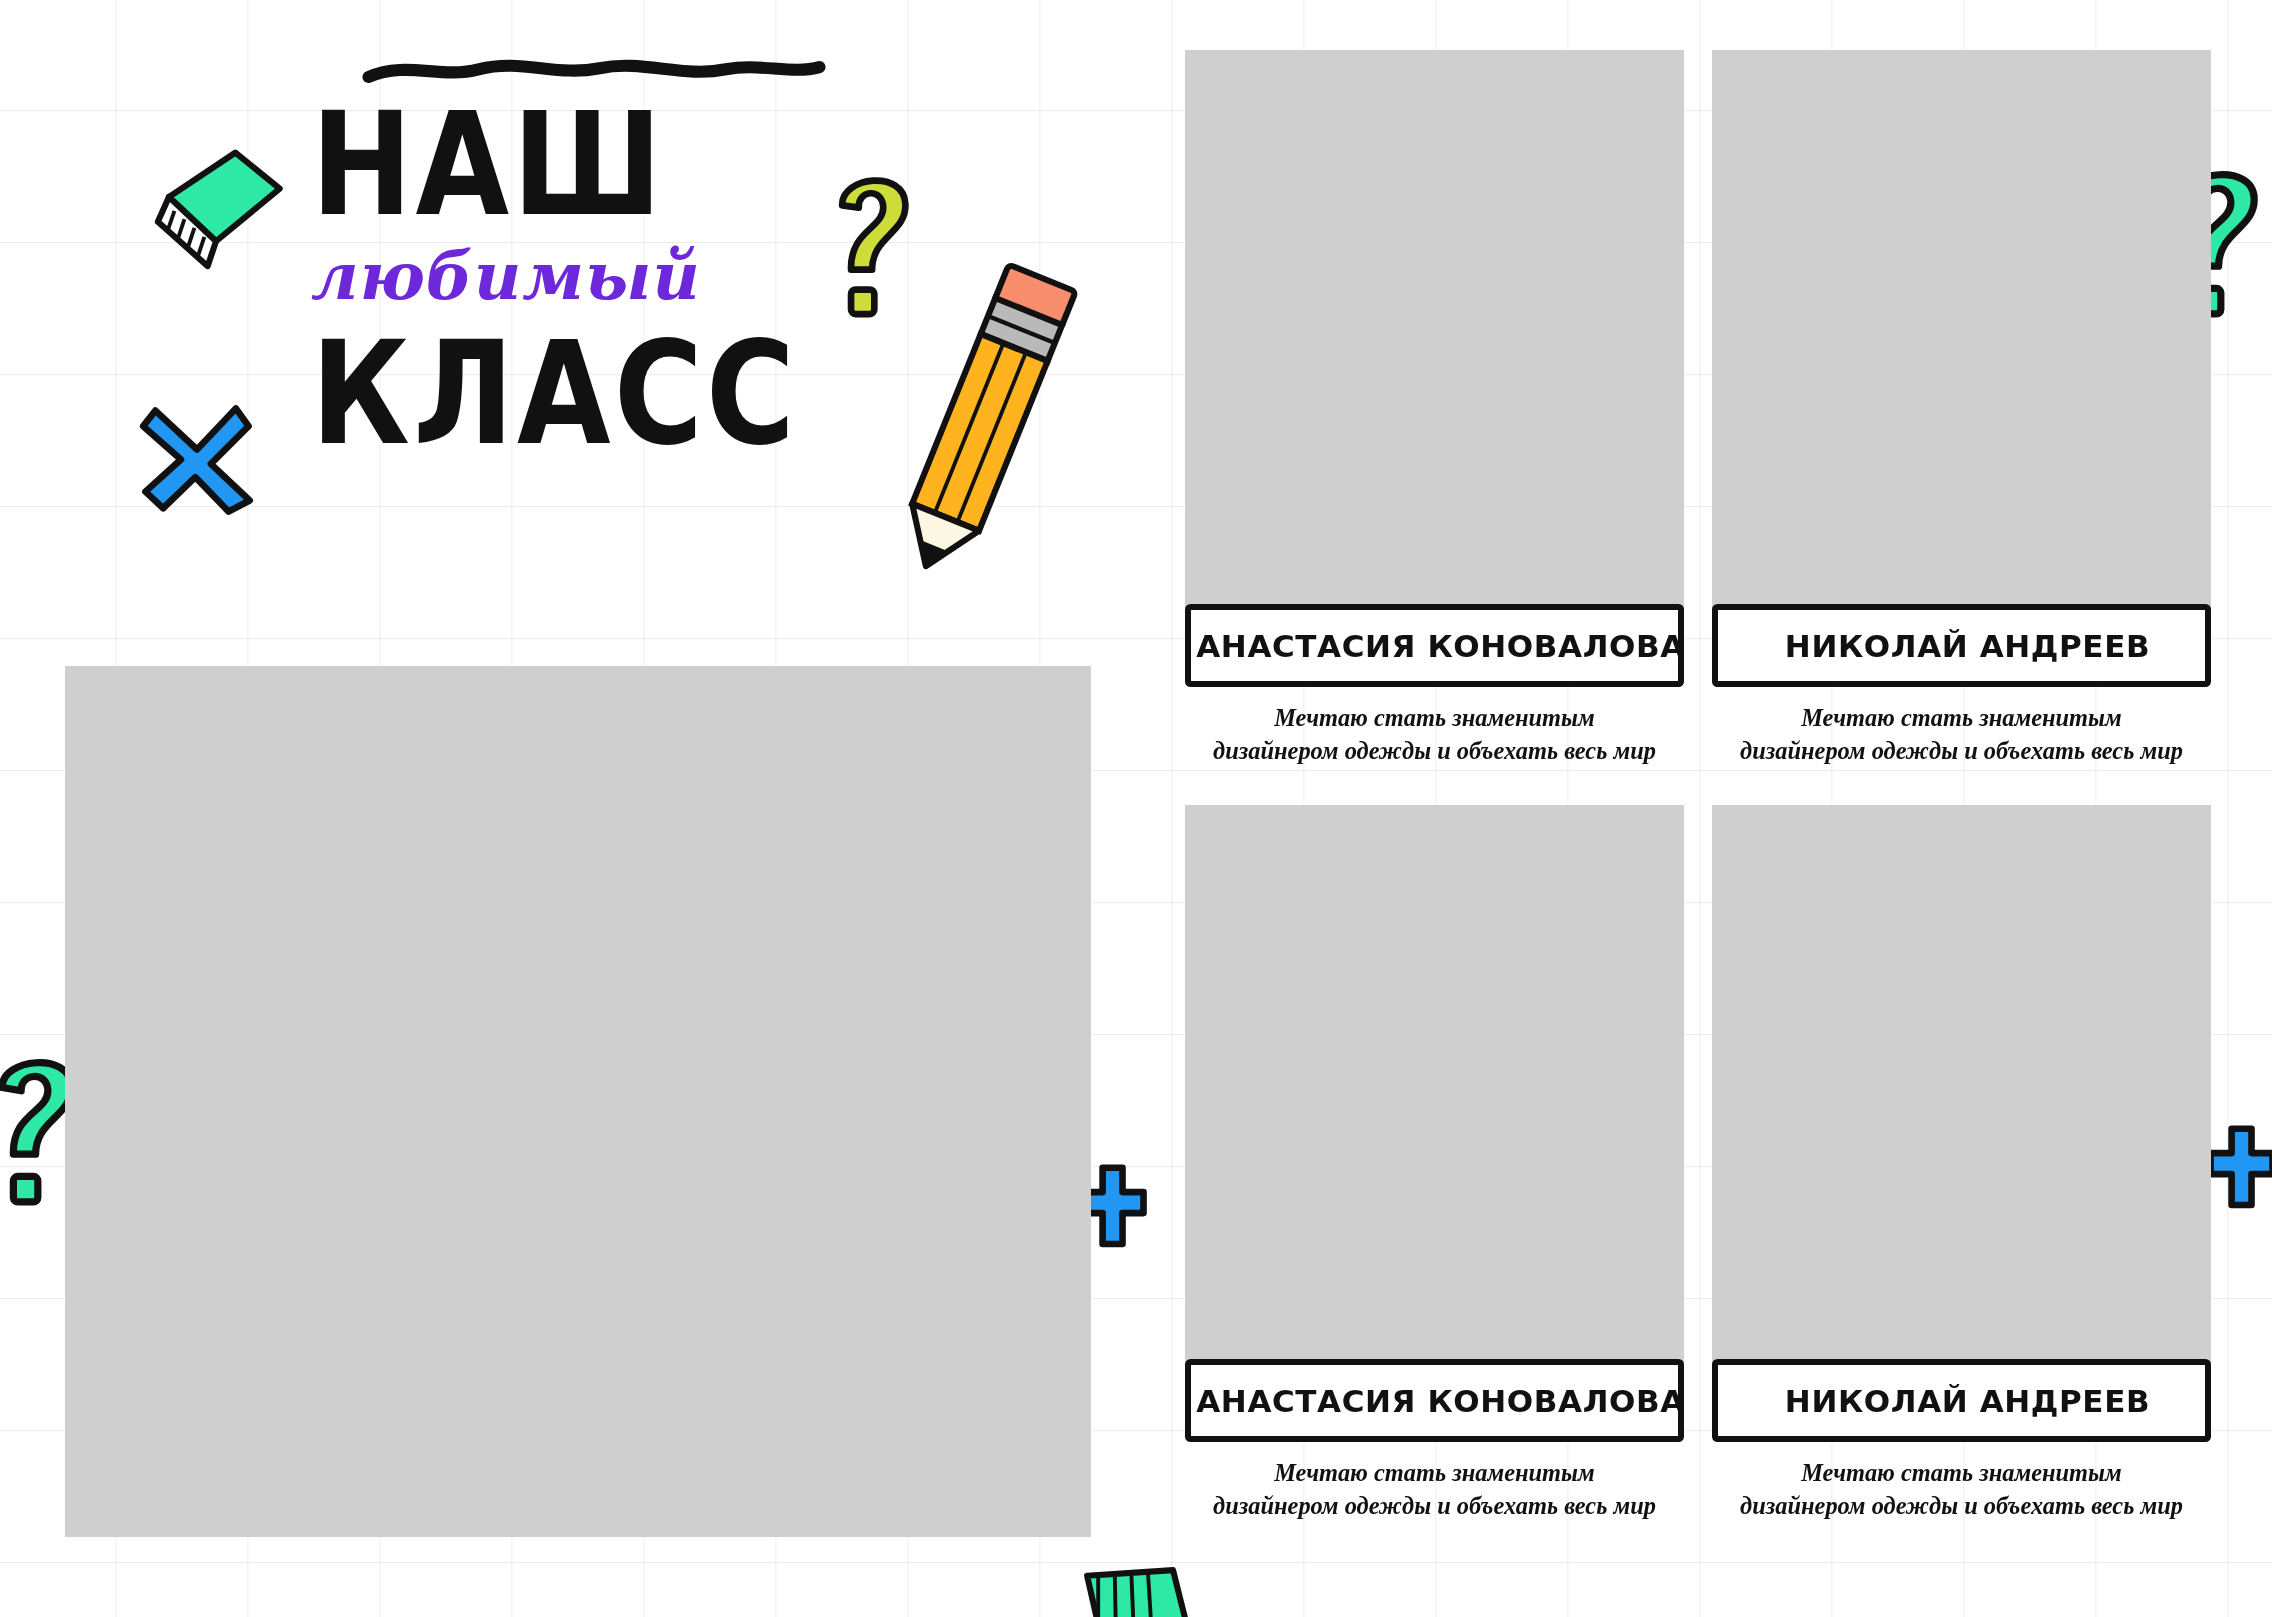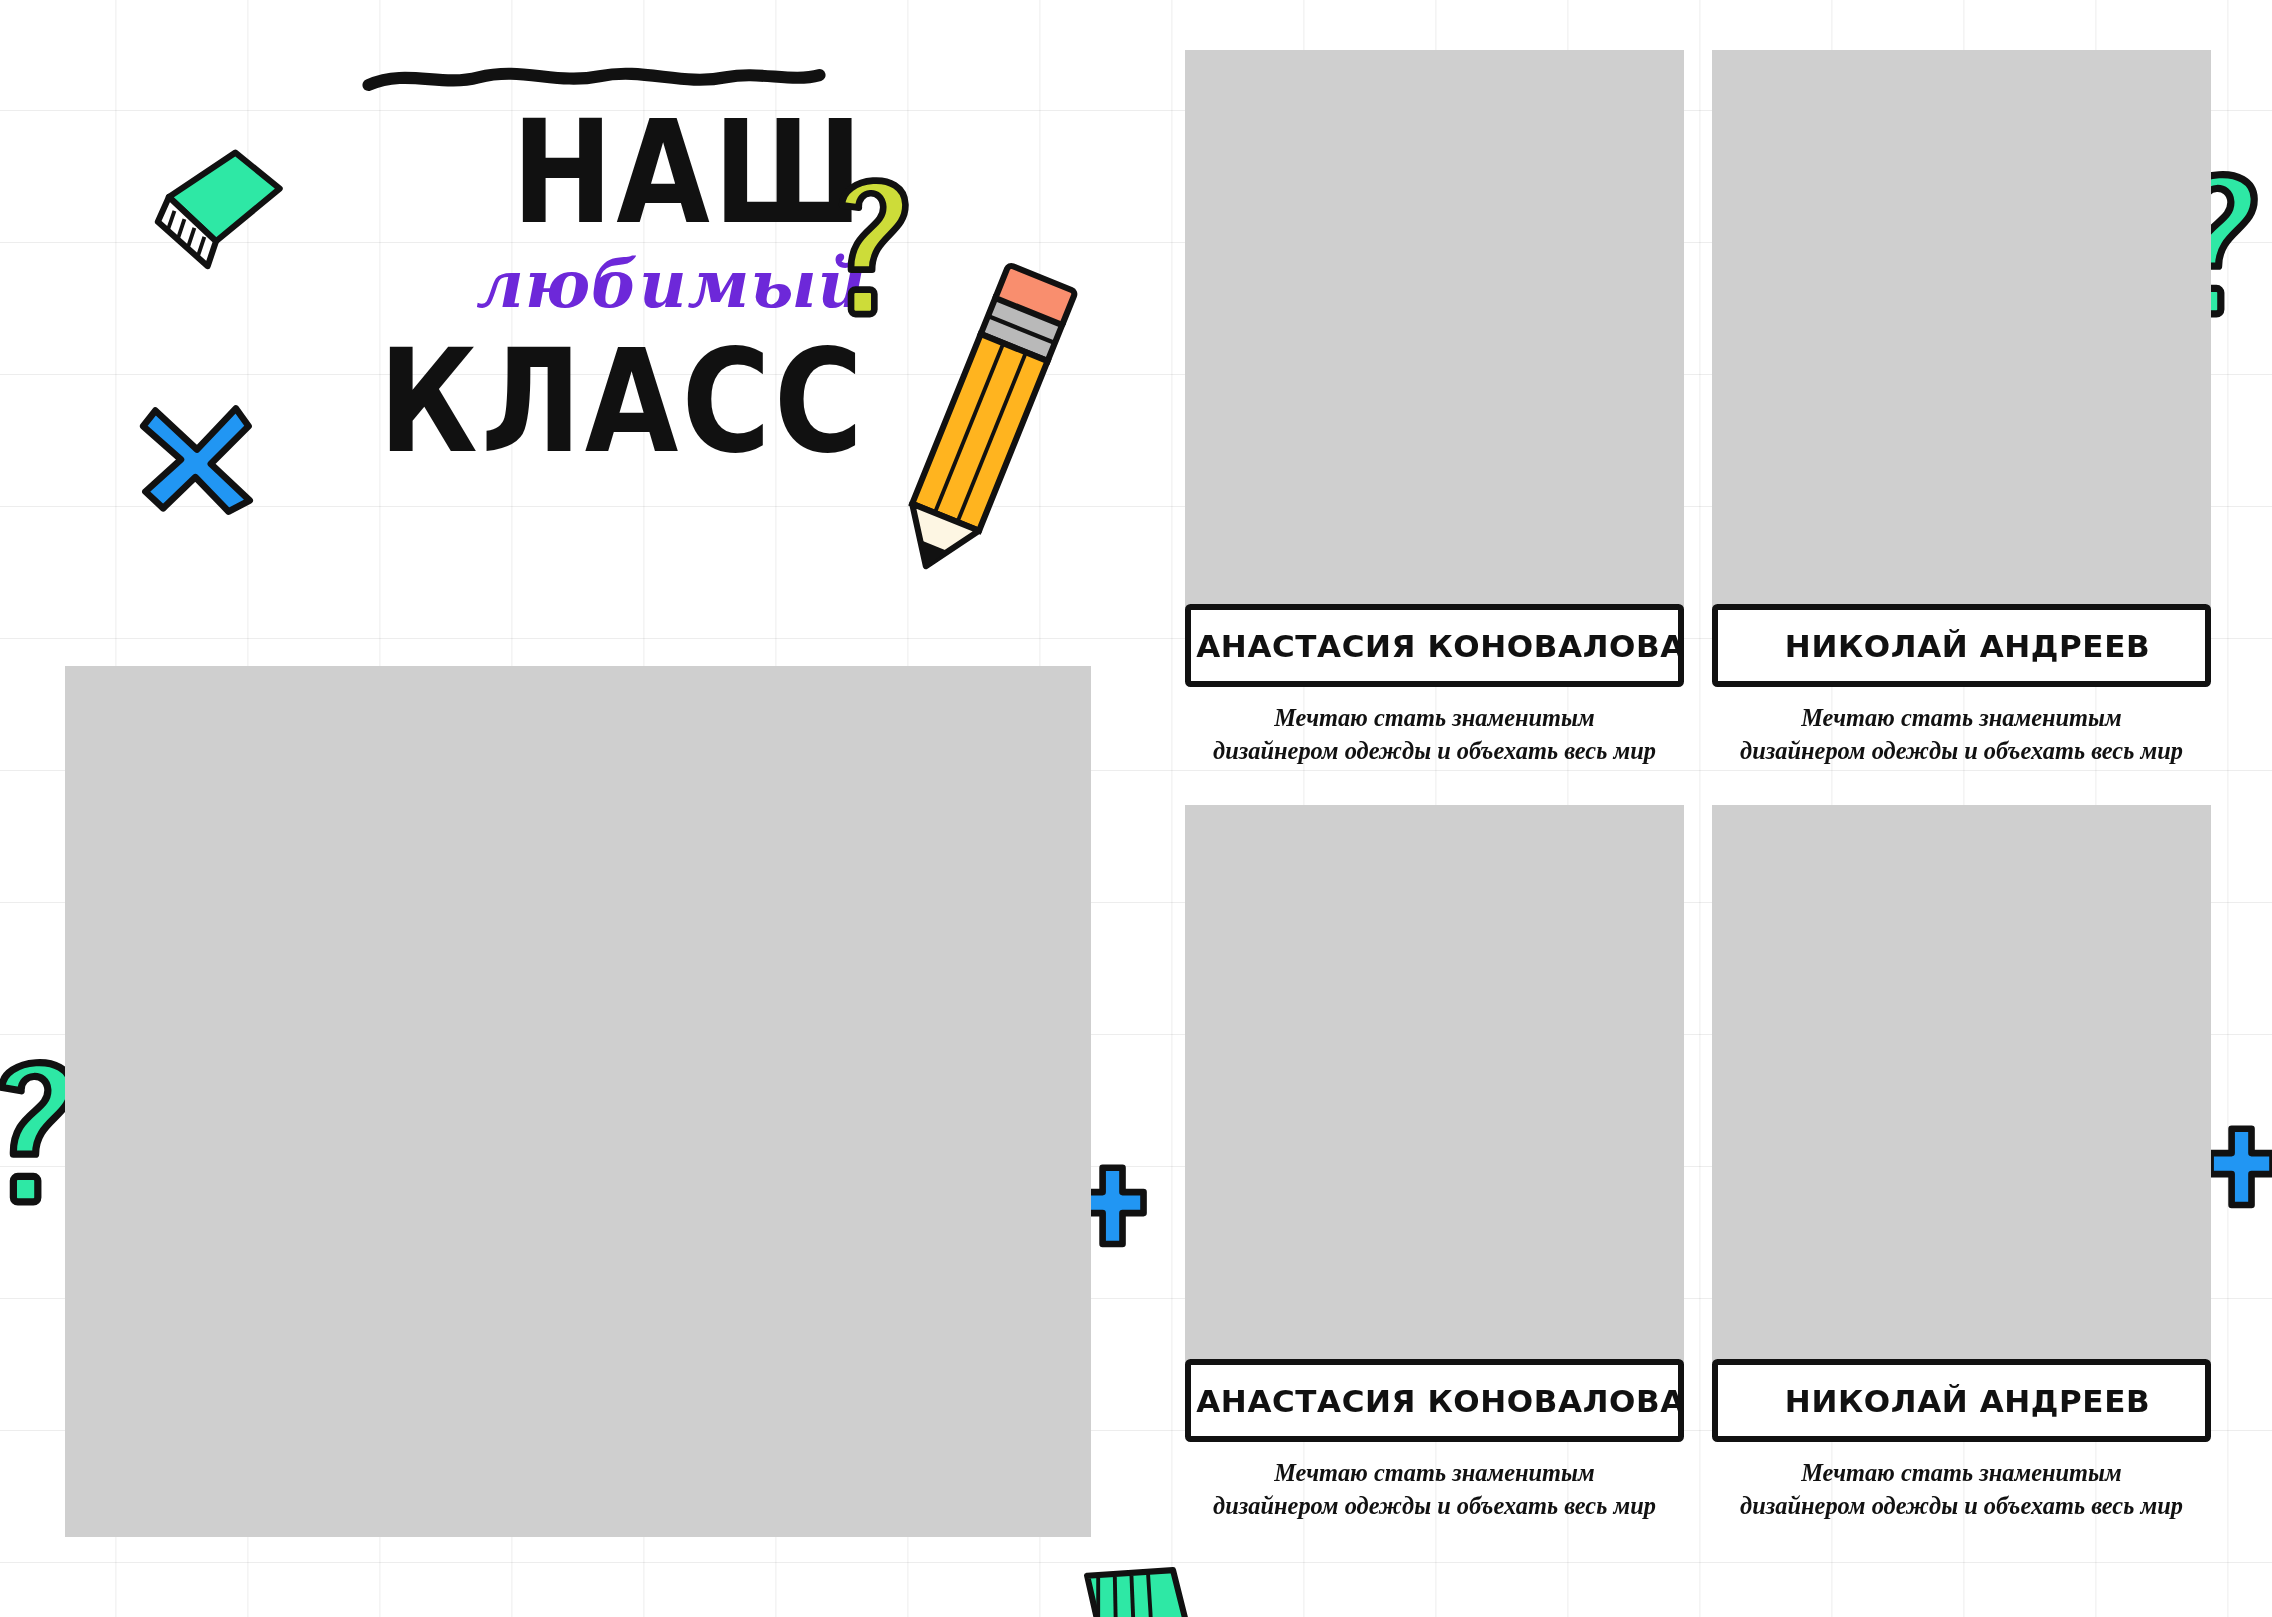--- a/index.html
+++ b/index.html
@@ -27,23 +27,23 @@
       linear-gradient(to right, rgba(0,0,0,0.07) 1.1px, transparent 1.1px),
       linear-gradient(to bottom, rgba(0,0,0,0.07) 1.1px, transparent 1.1px);
     background-size: 132px 132px;
     background-position: -16.6px -22px;
   }
 
   
   #title-block {
     position: absolute;
     left: 311px;
-    top: 80px;
+    top: 72px;
     width: 555px;
-    text-align: right;
+    text-align: left;
   }
   .squiggle {
     position: absolute;
     left: 50px;
     top: -16.6px;
     width: 466px;
     height: 33px;
   }
   .title-top {
     font-family: "DejaVu Sans", sans-serif;

